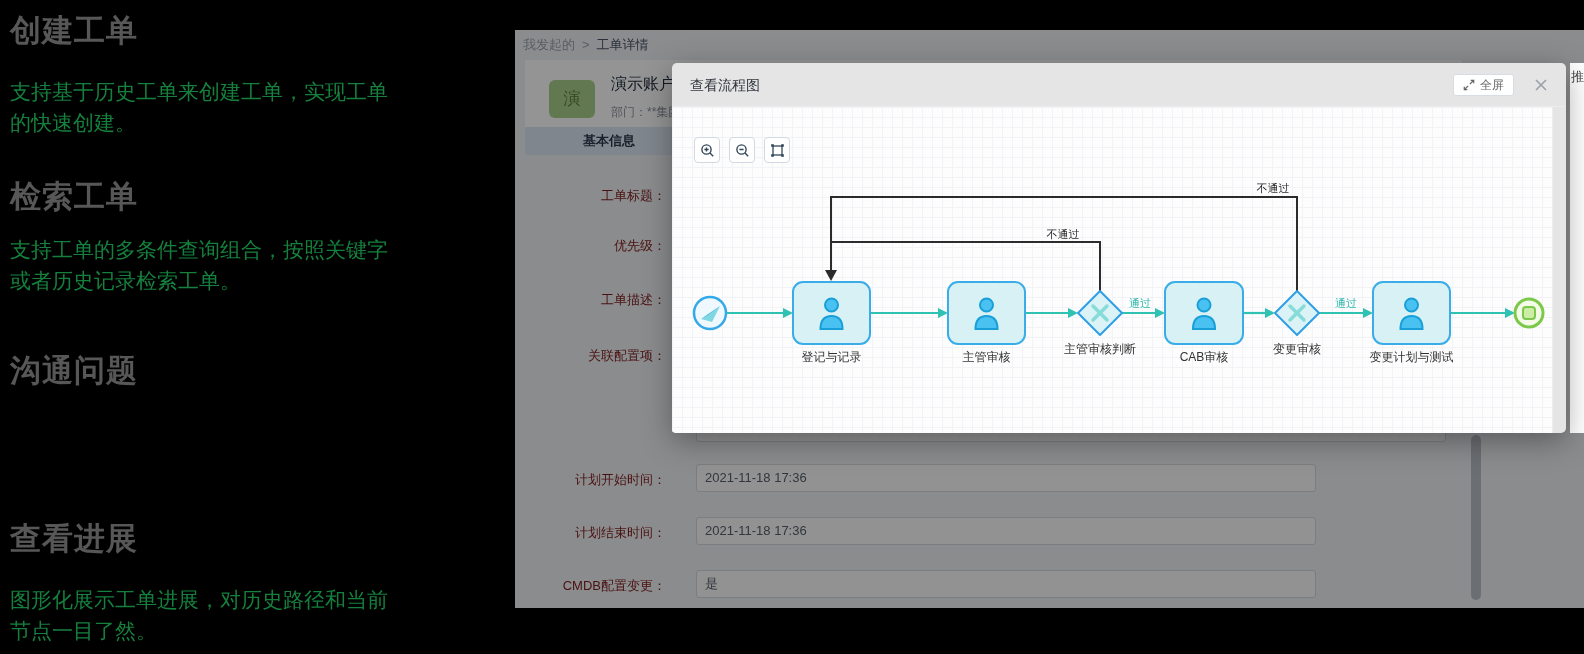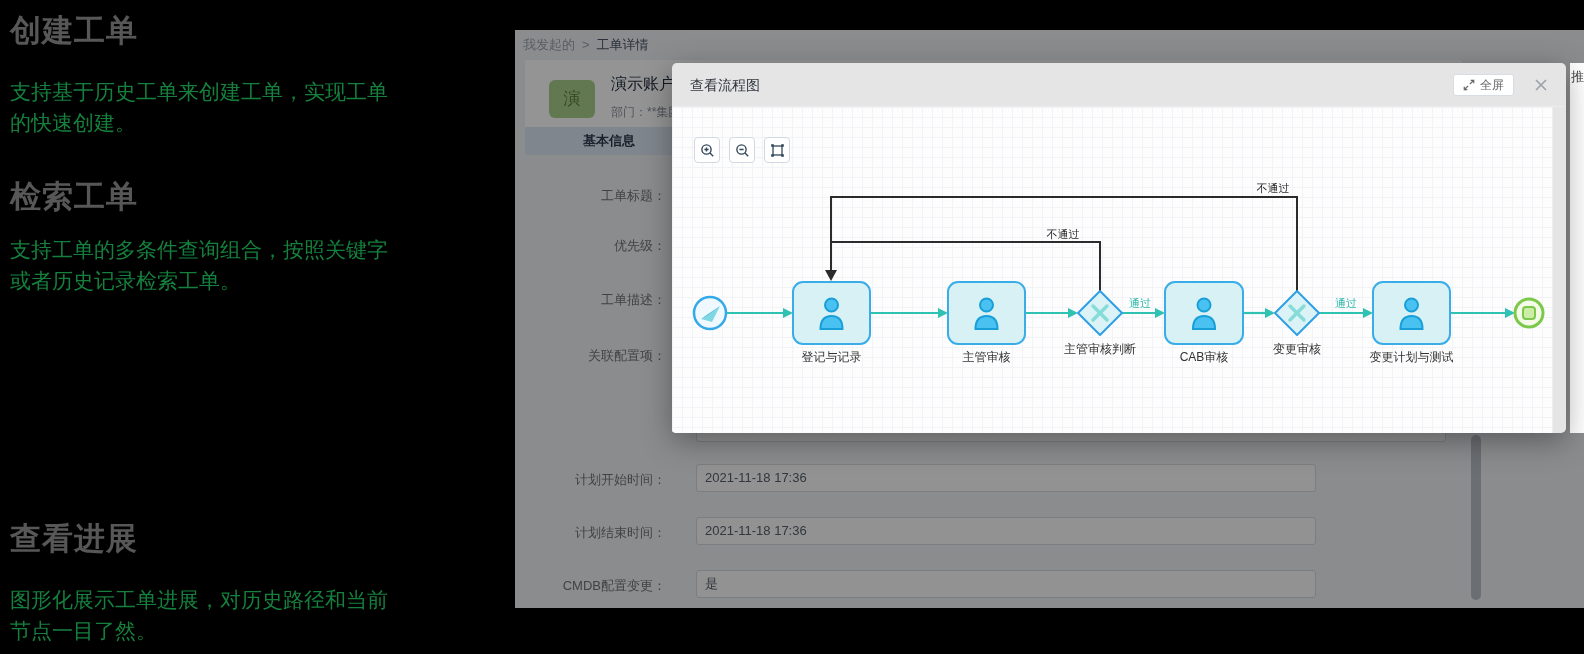--- a/index.html
+++ b/index.html
@@ -17,21 +17,21 @@
   .crumb { position:absolute; left:8px; top:6px; font-size:13px; color:#98a0ac; }
   .crumb .sep { margin:0 7px; color:#9aa0ac; }
   .crumb .cur { color:#4a5568; }
   .card-top { position:absolute; left:10px; top:30px; width:937px; height:67px; background:#ffffff; }
   .avatar { position:absolute; left:24px; top:20px; width:46px; height:38px; background:#a9cf8b; border-radius:6px;
             color:#5a7a3f; font-size:17px; text-align:center; line-height:38px; }
   .card-title { position:absolute; left:86px; top:14px; font-size:16px; color:#232e3e; white-space:nowrap; }
   .card-dept  { position:absolute; left:86px; top:44px; font-size:12px; color:#8a909c; white-space:nowrap; }
   .tabband { position:absolute; left:10px; top:97px; width:937px; height:28px; background:#dde7f3; }
   .tabband .tab { position:absolute; left:14px; top:0; height:28px; line-height:28px; font-size:13px; font-weight:700; color:#2b3a4d;margin-left:44px; }
-  .flabel { position:absolute; left:0; width:151px; text-align:right; font-size:13px; color:#737373; white-space:nowrap; }
+  .flabel { position:absolute; left:0; width:151px; text-align:right; font-size:13px; color:#7f1d1d; white-space:nowrap; }
   .finput { position:absolute; left:181px; width:620px; height:28px; background:#fbfbfc; border:1px solid #d4d7de; border-radius:3px;
             font-size:13px; color:#59606b; line-height:26px; padding-left:8px; white-space:nowrap; }
   .ftext  { position:absolute; left:181px; top:330px; width:750px; height:82px; background:#fbfbfc; border:1px solid #d4d7de; border-radius:3px; }
   .scrollbar { position:absolute; left:956px; top:405px; width:10px; height:165px; background:#b9bdc4; border-radius:5px; }
   .dim { position:absolute; left:0; top:0; right:0; bottom:0; background:rgba(0,0,0,0.42); z-index:5; }
   .side-strip { position:absolute; left:1055px; top:33px; width:14px; height:370px; background:#fff; z-index:6;
                 font-size:13px; color:#3c3c3c; padding:5px 0 0 1px; overflow:hidden; white-space:nowrap; }
 
   
   .modal { position:absolute; left:672px; top:63px; width:894px; height:370px; background:#e5e5e5; border-radius:5px;
@@ -60,20 +60,21 @@
 </head>
 <body>
 
 <div class="stage">
 
   <div class="features">
     <div class="feat-title" style="top:10px">创建工单</div>
     <div class="feat-body" style="top:76px">支持基于历史工单来创建工单，实现工单的快速创建。</div>
     <div class="feat-title" style="top:176px">检索工单</div>
     <div class="feat-body" style="top:234px">支持工单的多条件查询组合，按照关键字或者历史记录检索工单。</div>
+    <div class="feat-title" style="top:350px">沟通问题</div>
     <div class="feat-title" style="top:518px">查看进展</div>
     <div class="feat-body" style="top:584px">图形化展示工单进展，对历史路径和当前节点一目了然。</div>
   </div>
 
   <div class="app">
 
     <div class="crumb">
       <span>我发起的</span><span class="sep">&gt;</span><span class="cur">工单详情</span>
     </div>
 

